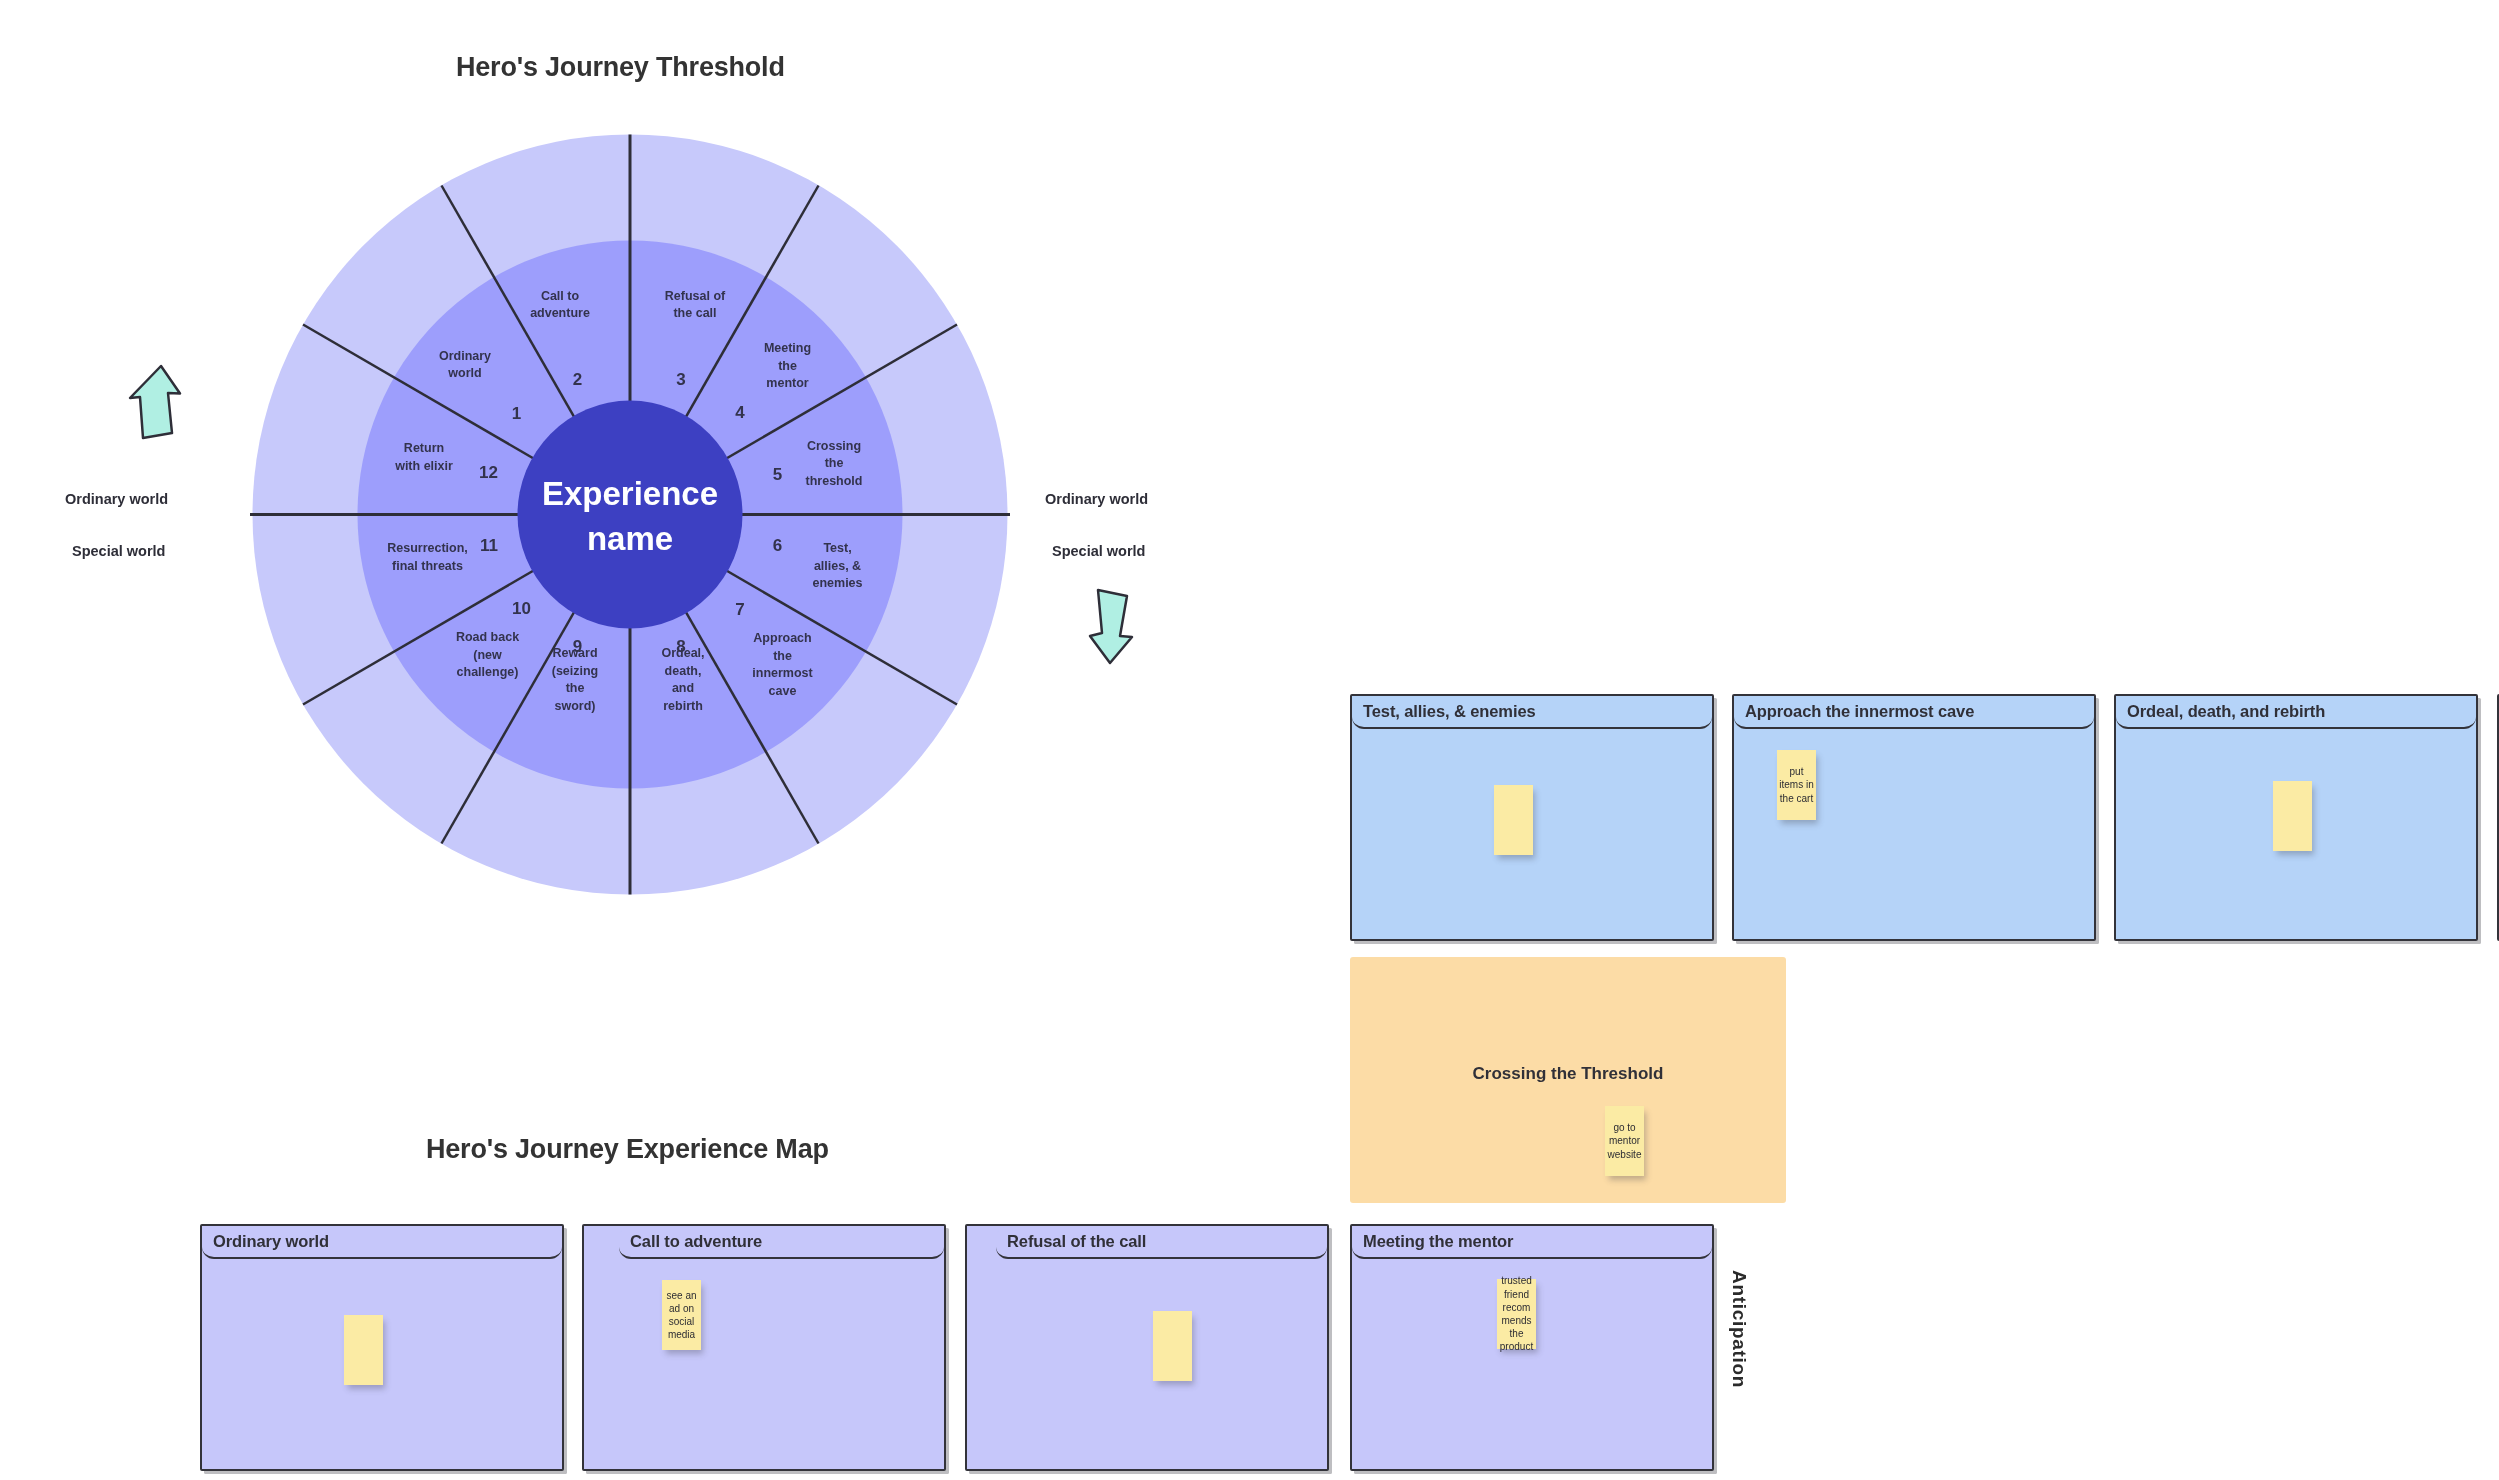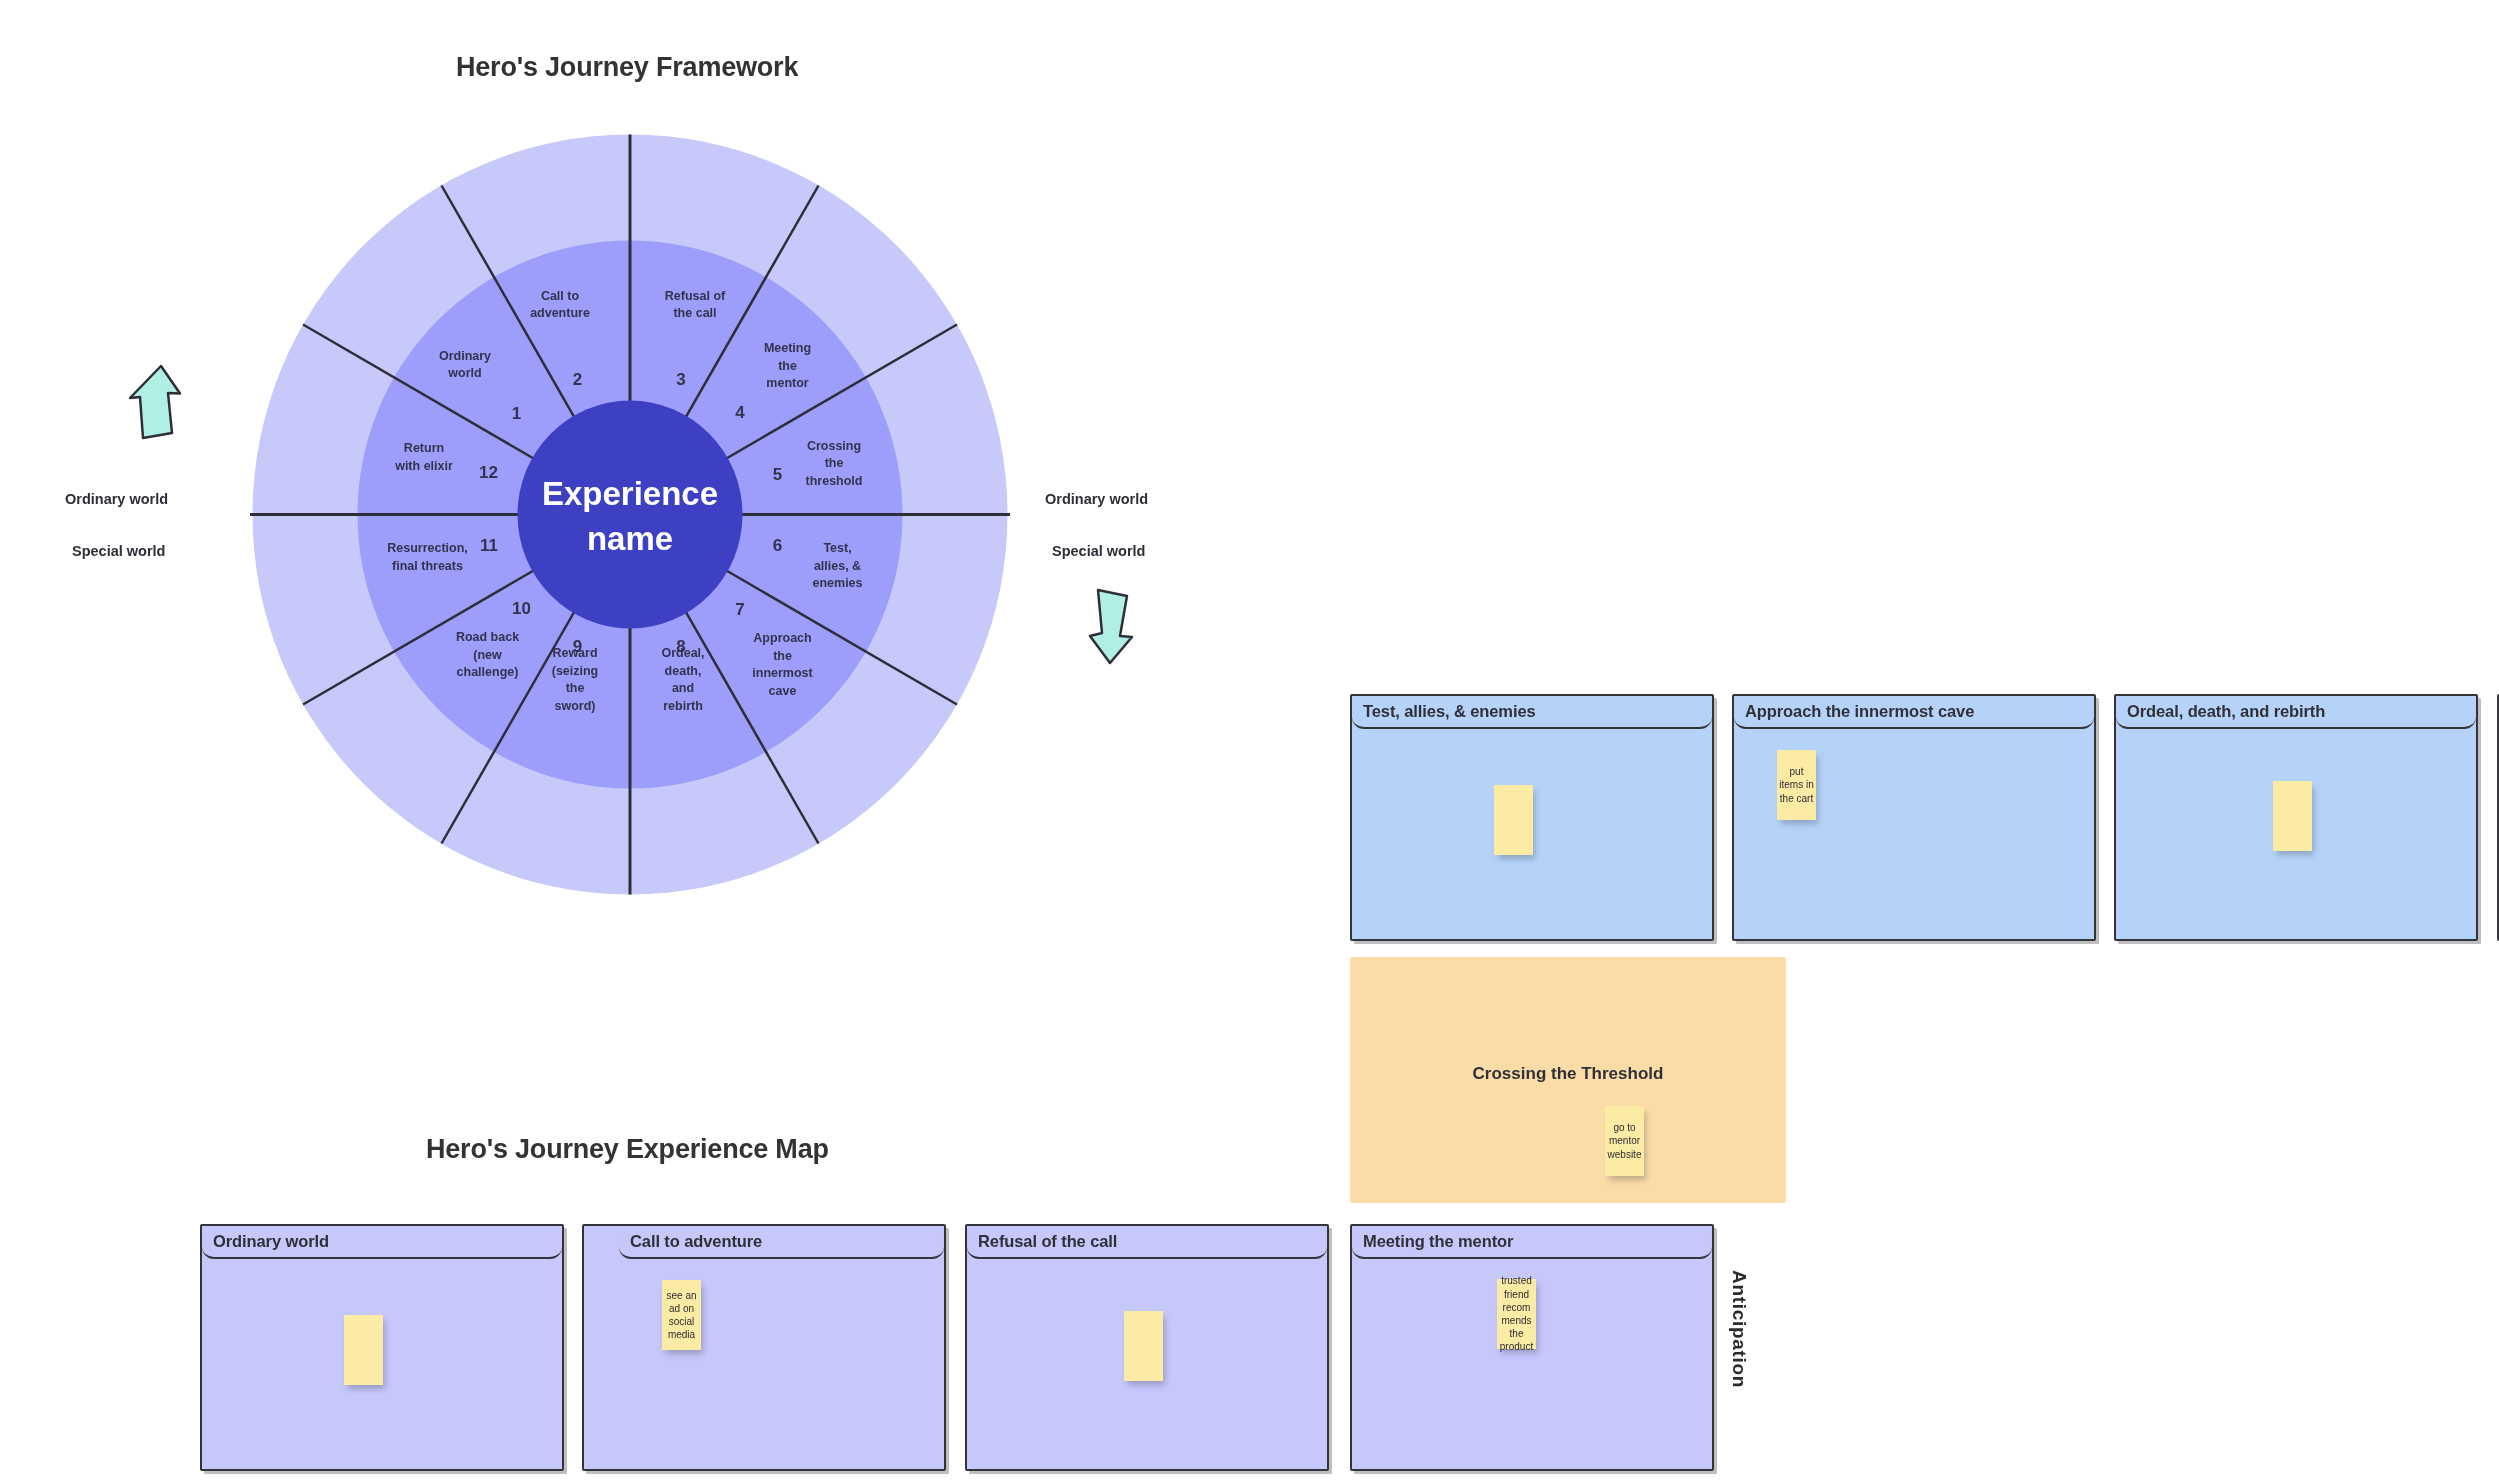--- a/index.html
+++ b/index.html
@@ -122,21 +122,21 @@
     color: #2b2b2b;
     white-space: nowrap;
     transform-origin: left top;
     transform: rotate(90deg);
     letter-spacing: 0.7px;
   }
 </style>
 </head>
 <body>
 
-<div class="section-title abs" style="left:456px; top:52px;">Hero's Journey Framework</div>
+<div class="section-title abs" style="left:456px; top:52px;">Hero's Journey Threshold</div>
 
 <div id="wheel-wrap" class="abs">
   <svg id="wheel-svg" viewBox="0 0 1520 1530" xmlns="http://www.w3.org/2000/svg">
 
     <ellipse class="ring-outer" cx="760" cy="765" rx="755" ry="760"></ellipse>
 
     <ellipse class="ring-mid" cx="760" cy="765" rx="545" ry="548"></ellipse>
 
     <line class="axis-line" x1="0" y1="765" x2="1520" y2="765"></line>
 
@@ -299,21 +299,21 @@
   <div class="card-head">
     <span class="card-head-text">Call to adventure</span>
   </div>
   <div class="card-body">
     <div class="sticky" style="left:43px; top:21px; width:39px; height:70px;">
       <span class="sticky-text">see an ad on social media</span>
     </div>
   </div>
 </div>
 
-<div class="card purple" style="left:965px; top:1224px; width:364px; height:247px;">
+<div class="card purple" style="left:965px; top:1224px; width:364px; height:247px;padding-left:29px;">
   <div class="card-head">
     <span class="card-head-text">Refusal of the call</span>
   </div>
   <div class="card-body">
     <div class="sticky" style="left:157px; top:52px; width:39px; height:70px;">
       <span class="sticky-text"></span>
     </div>
   </div>
 </div>
 

